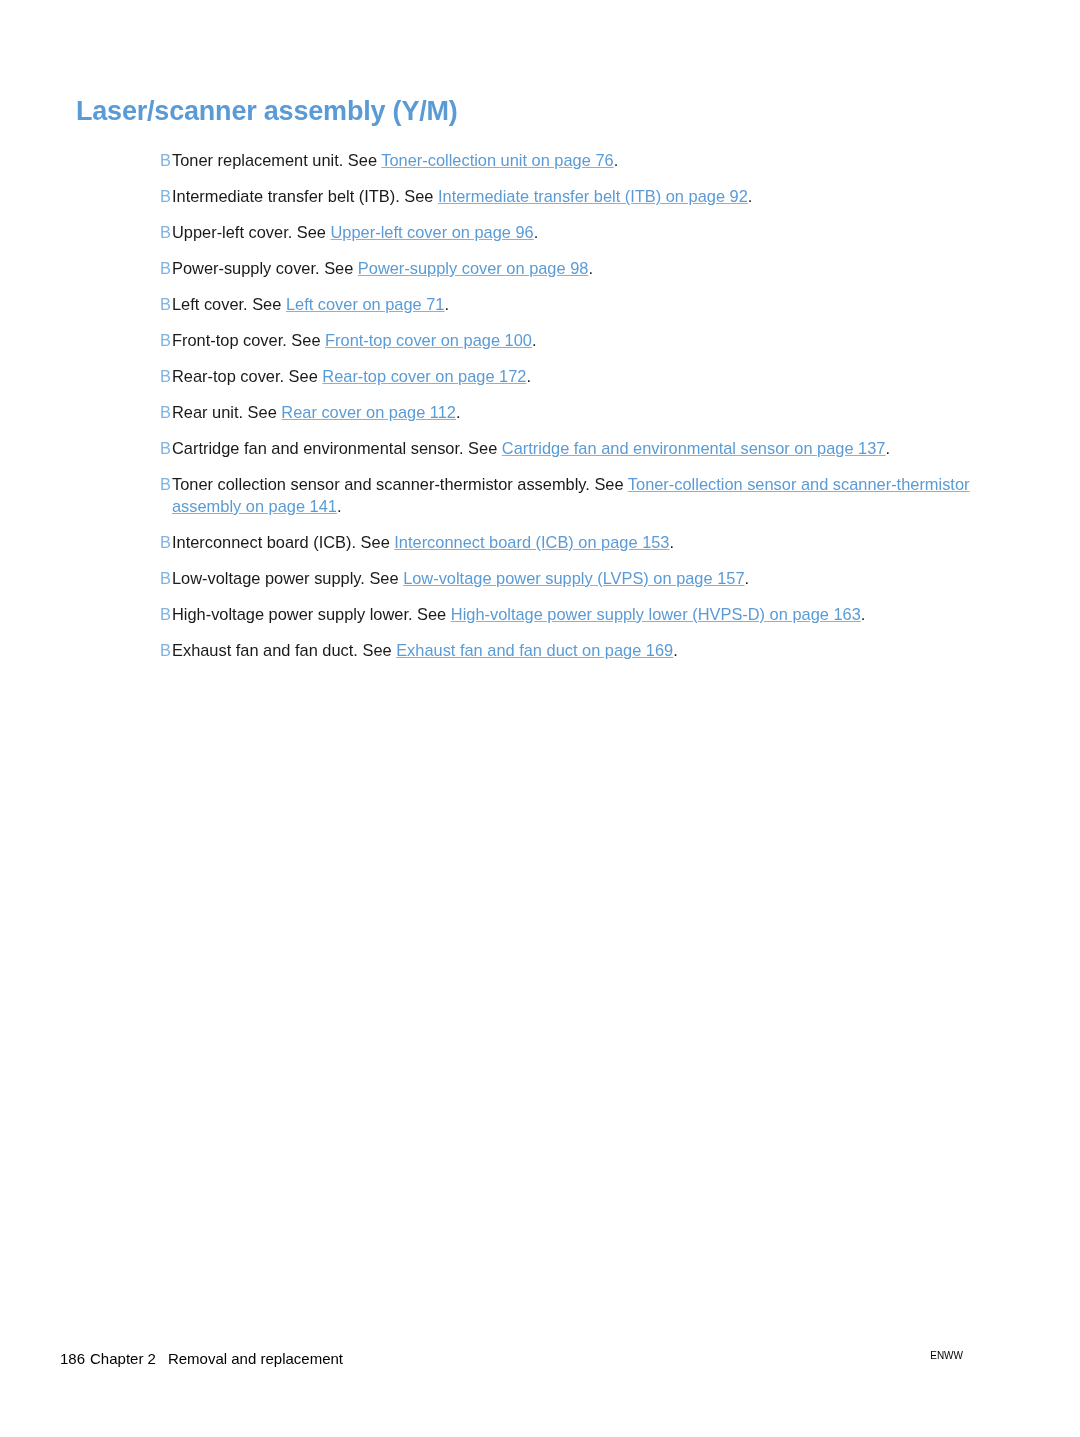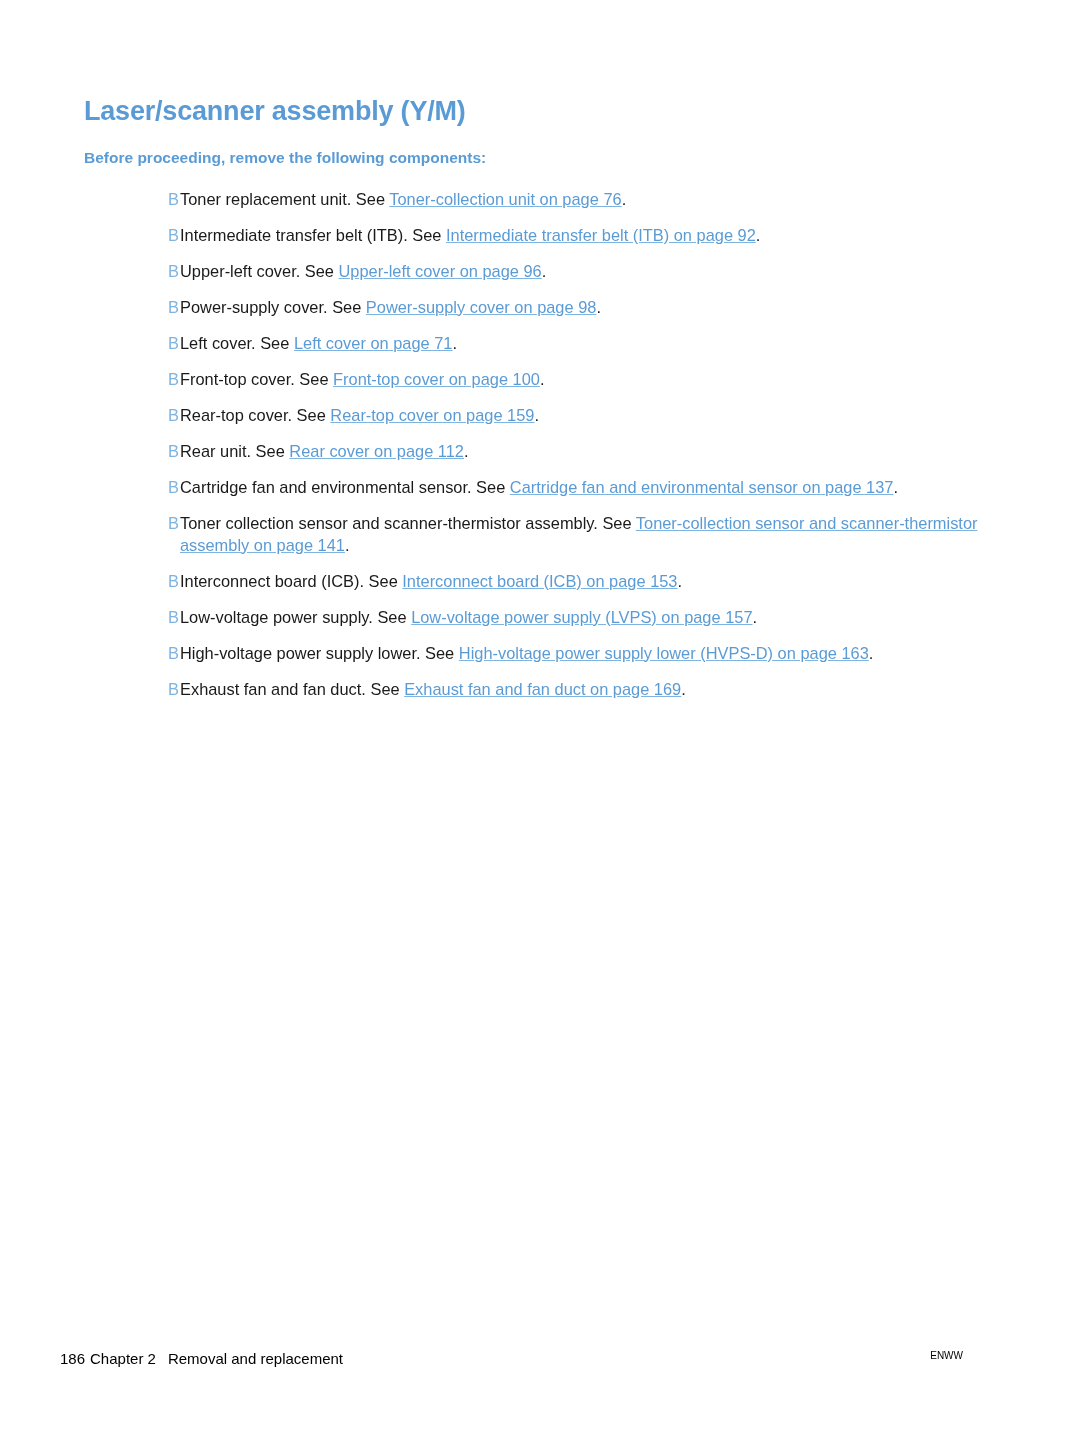--- a/index.html
+++ b/index.html
@@ -15,21 +15,21 @@
   .page {
     position: relative;
     width: 1080px;
     height: 1437px;
     background: #ffffff;
     overflow: hidden;
     box-sizing: border-box;
   }
   .content {
     position: absolute;
-    left: 84px;
+    left: 76px;
     top: 96px;
     width: 910px;
   }
   .page-title {
     font-size: 27px;
     font-weight: bold;
     color: #5b9bd5;
     letter-spacing: -0.2px;
     margin: 0 0 22px 0;
     line-height: 1.15;
@@ -101,30 +101,29 @@
 </style>
 </head>
 <body>
 
 <div class="page">
 
   <div class="content">
 
     <h1 class="page-title">Laser/scanner assembly (Y/M)</h1>
 
-    <p class="section-lead">Before proceeding, remove the following components:</p>
 
     <ul class="component-list">
         <li><span class="bullet-glyph">B</span><span class="item-text">Toner replacement unit. See </span><a class="xref" href="#">Toner-collection unit on page 76</a><span class="item-text">.</span></li>
         <li><span class="bullet-glyph">B</span><span class="item-text">Intermediate transfer belt (ITB). See </span><a class="xref" href="#">Intermediate transfer belt (ITB) on page 92</a><span class="item-text">.</span></li>
         <li><span class="bullet-glyph">B</span><span class="item-text">Upper-left cover. See </span><a class="xref" href="#">Upper-left cover on page 96</a><span class="item-text">.</span></li>
         <li><span class="bullet-glyph">B</span><span class="item-text">Power-supply cover. See </span><a class="xref" href="#">Power-supply cover on page 98</a><span class="item-text">.</span></li>
         <li><span class="bullet-glyph">B</span><span class="item-text">Left cover. See </span><a class="xref" href="#">Left cover on page 71</a><span class="item-text">.</span></li>
         <li><span class="bullet-glyph">B</span><span class="item-text">Front-top cover. See </span><a class="xref" href="#">Front-top cover on page 100</a><span class="item-text">.</span></li>
-        <li><span class="bullet-glyph">B</span><span class="item-text">Rear-top cover. See </span><a class="xref" href="#">Rear-top cover on page 159</a><span class="item-text">.</span></li>
+        <li><span class="bullet-glyph">B</span><span class="item-text">Rear-top cover. See </span><a class="xref" href="#">Rear-top cover on page 172</a><span class="item-text">.</span></li>
         <li><span class="bullet-glyph">B</span><span class="item-text">Rear unit. See </span><a class="xref" href="#">Rear cover on page 112</a><span class="item-text">.</span></li>
         <li><span class="bullet-glyph">B</span><span class="item-text">Cartridge fan and environmental sensor. See </span><a class="xref" href="#">Cartridge fan and environmental sensor on page 137</a><span class="item-text">.</span></li>
         <li><span class="bullet-glyph">B</span><span class="item-text">Toner collection sensor and scanner-thermistor assembly. See </span><a class="xref" href="#">Toner-collection sensor and scanner-thermistor assembly on page 141</a><span class="item-text">.</span></li>
         <li><span class="bullet-glyph">B</span><span class="item-text">Interconnect board (ICB). See </span><a class="xref" href="#">Interconnect board (ICB) on page 153</a><span class="item-text">.</span></li>
         <li><span class="bullet-glyph">B</span><span class="item-text">Low-voltage power supply. See </span><a class="xref" href="#">Low-voltage power supply (LVPS) on page 157</a><span class="item-text">.</span></li>
         <li><span class="bullet-glyph">B</span><span class="item-text">High-voltage power supply lower. See </span><a class="xref" href="#">High-voltage power supply lower (HVPS-D) on page 163</a><span class="item-text">.</span></li>
         <li><span class="bullet-glyph">B</span><span class="item-text">Exhaust fan and fan duct. See </span><a class="xref" href="#">Exhaust fan and fan duct on page 169</a><span class="item-text">.</span></li>
       </ul>
 
   </div>

